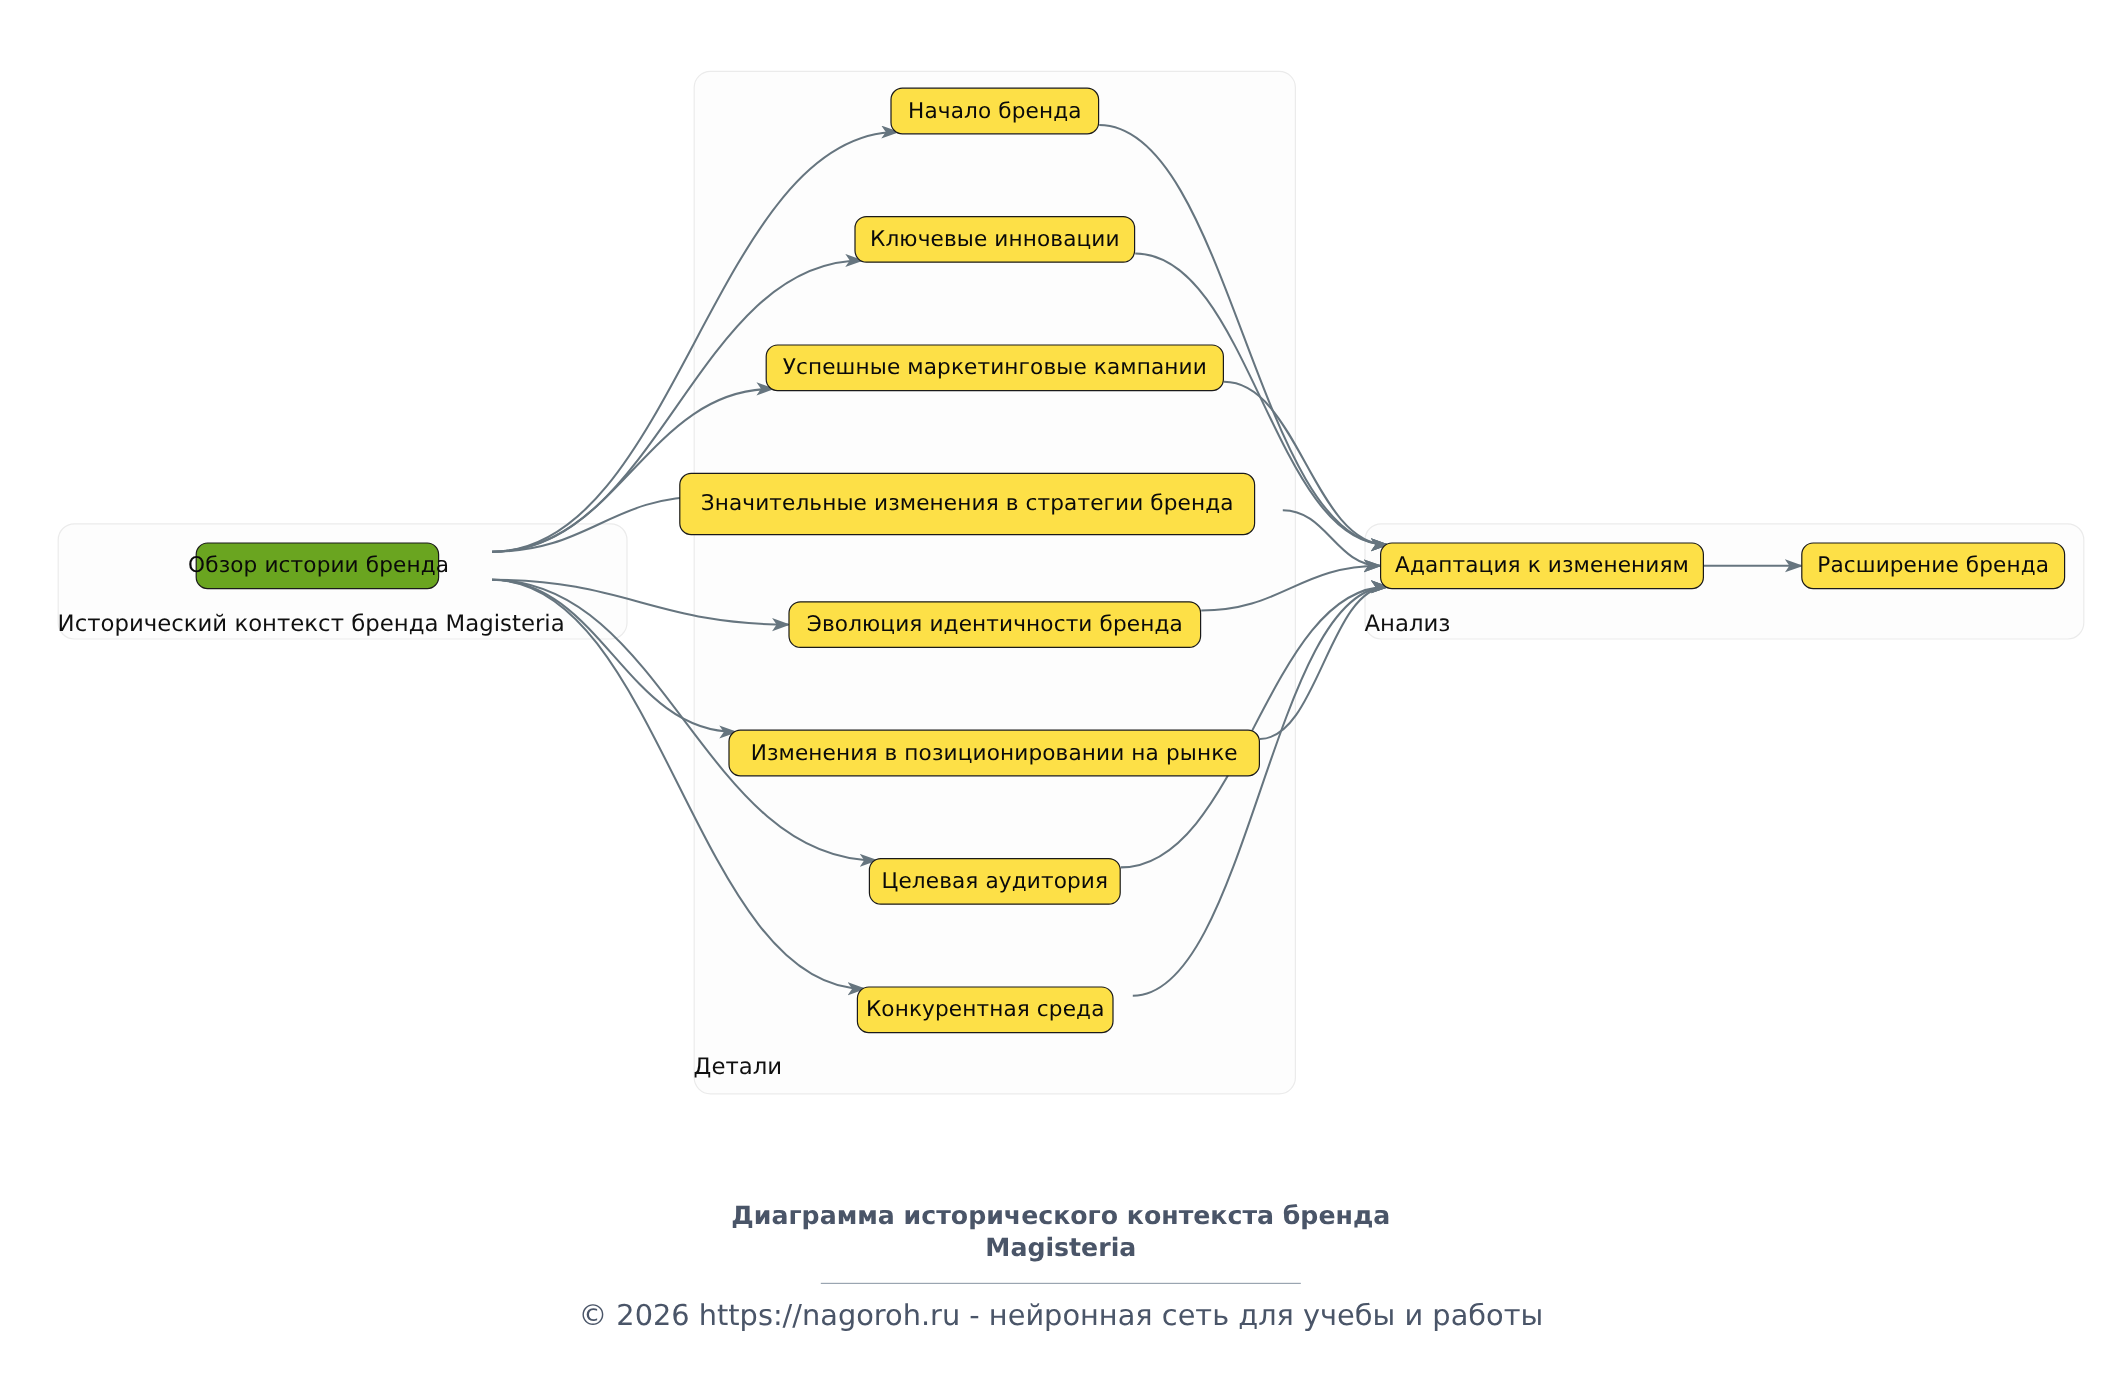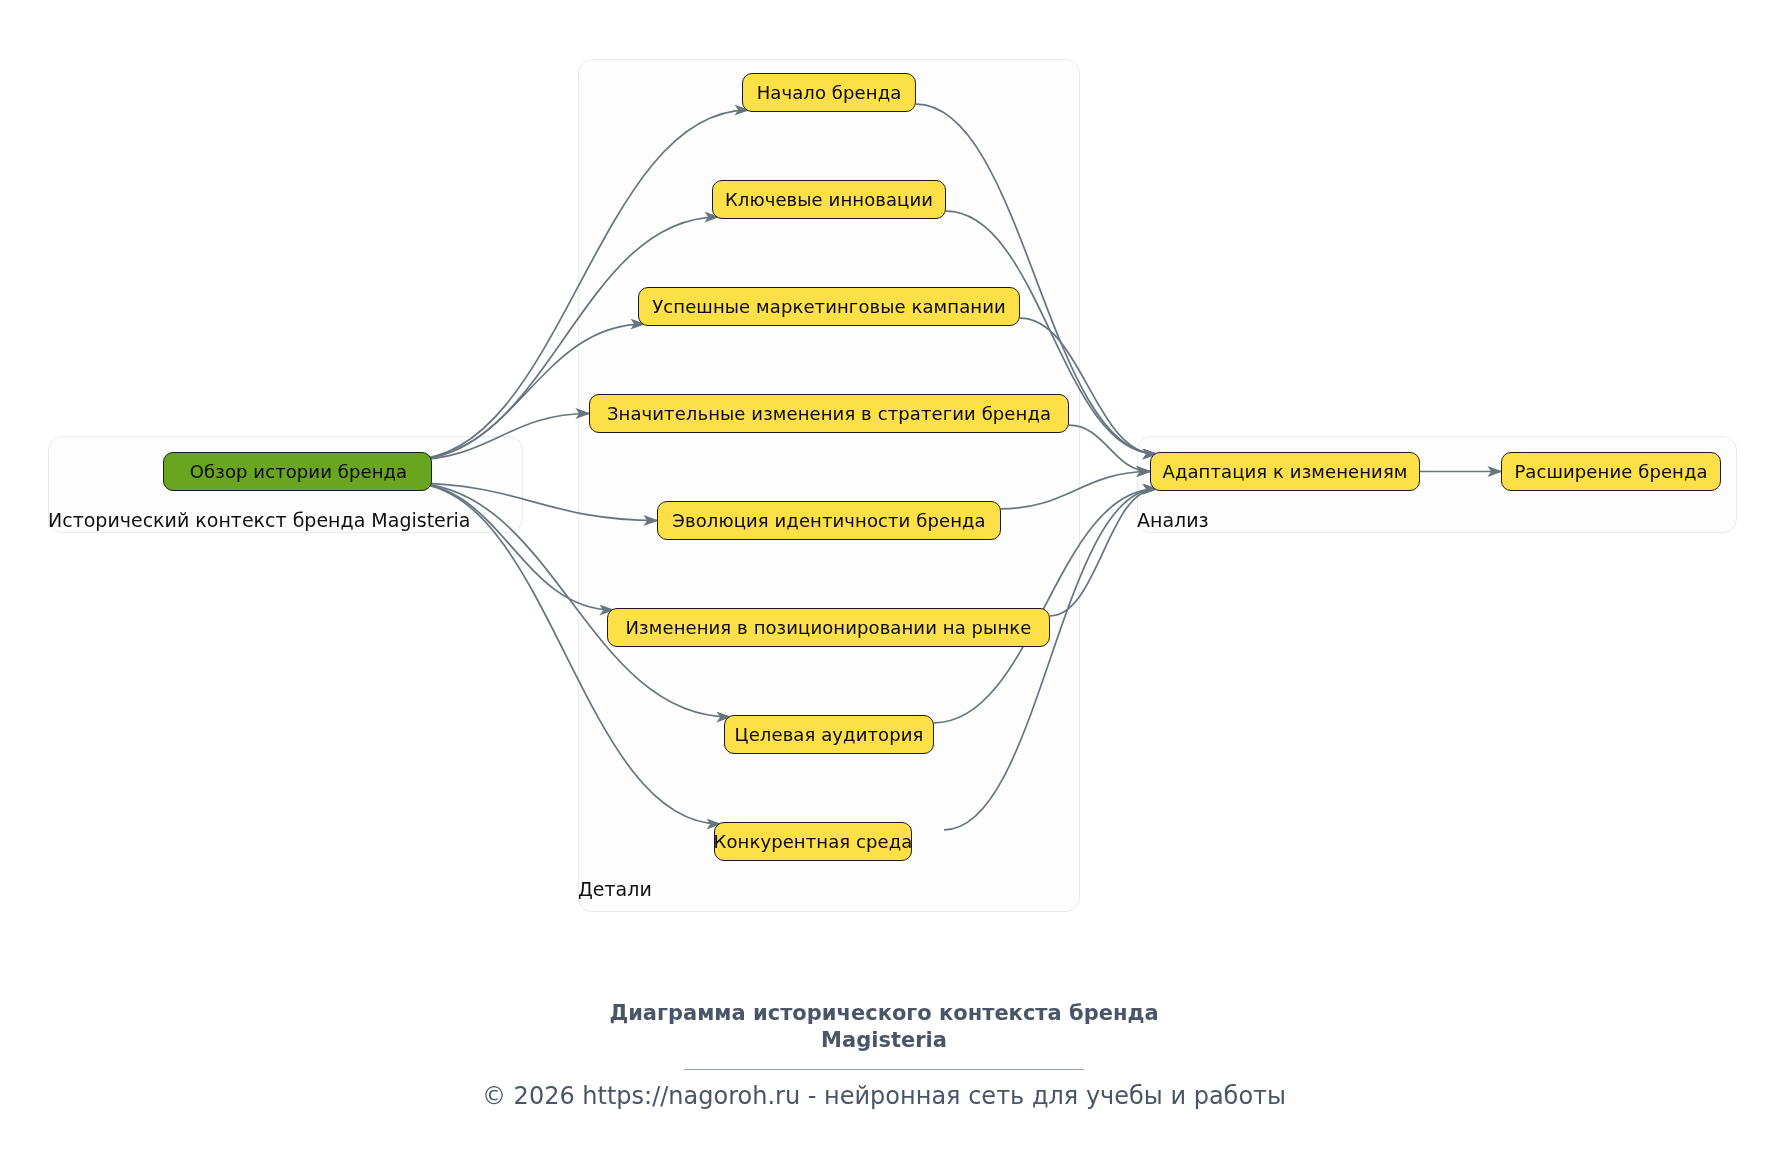--- a/index.html
+++ b/index.html
@@ -119,37 +119,37 @@
         <path class="edge" marker-end="url(#arrow)" d="M1020,318.2 C1081.2,318.2 1094.8,453.95 1156,453.95"></path>
         <path class="edge" marker-end="url(#arrow)" d="M1069,425.2 C1105.45,425.2 1113.55,471.5 1150,471.5"></path>
         <path class="edge" marker-end="url(#arrow)" d="M1001,508.8 C1068.05,508.8 1082.95,471.5 1150,471.5"></path>
         <path class="edge" marker-end="url(#arrow)" d="M1050,615.8 C1097.7,615.8 1108.3,489.05 1156,489.05"></path>
         <path class="edge" marker-end="url(#arrow)" d="M934,722.8 C1033.9,722.8 1056.1,489.05 1156,489.05"></path>
         <path class="edge" marker-end="url(#arrow)" d="M944,829.8 C1039.4,829.8 1060.6,489.05 1156,489.05"></path>
         <path class="edge" marker-end="url(#arrow)" d="M1420,471.5 C1456.45,471.5 1464.55,471.5 1501,471.5"></path>
       </g>
   </svg>
 
-  <div class="node green" style="left:163px; top:452px; width:269px; height:39px;padding-left:16px;">Обзор истории бренда</div>
+  <div class="node green" style="left:163px; top:452px; width:203px; height:39px;padding-left:16px;">Обзор истории бренда</div>
 
   <div class="node purple" style="left:742px; top:73px; width:174px; height:39px;">Начало бренда</div>
 
   <div class="node purple" style="left:712px; top:180px; width:234px; height:39px;">Ключевые инновации</div>
 
   <div class="node purple" style="left:638px; top:287px; width:382px; height:39px;">Успешные маркетинговые кампании</div>
 
-  <div class="node purple" style="left:589px; top:394px; width:480px; height:39px;">Значительные изменения в стратегии бренда</div>
+  <div class="node purple" style="left:566px; top:394px; width:480px; height:52px;">Значительные изменения в стратегии бренда</div>
 
   <div class="node purple" style="left:657px; top:501px; width:344px; height:39px;">Эволюция идентичности бренда</div>
 
   <div class="node purple" style="left:607px; top:608px; width:443px; height:39px;">Изменения в позиционировании на рынке</div>
 
   <div class="node purple" style="left:724px; top:715px; width:210px; height:39px;">Целевая аудитория</div>
 
-  <div class="node purple" style="left:714px; top:822px; width:198px; height:39px;">Конкурентная среда</div>
+  <div class="node purple" style="left:714px; top:822px; width:214px; height:39px;">Конкурентная среда</div>
 
   <div class="node purple" style="left:1501px; top:452px; width:220px; height:39px;">Расширение бренда</div>
 
   <div class="node purple" style="left:1150px; top:452px; width:270px; height:39px;">Адаптация к изменениям</div>
 
   <div class="cluster-label" style="left:48px; top:509px; width:475px;">Исторический контекст бренда Magisteria</div>
   <div class="cluster-label" style="left:578px; top:878px; width:502px;">Детали</div>
   <div class="cluster-label" style="left:1137px; top:509px; width:600px;">Анализ</div>
 
   <div class="footer" style="top:1000px;">

